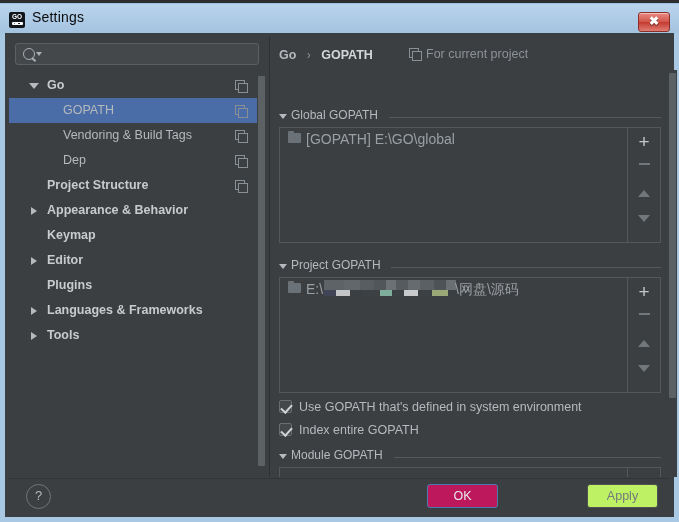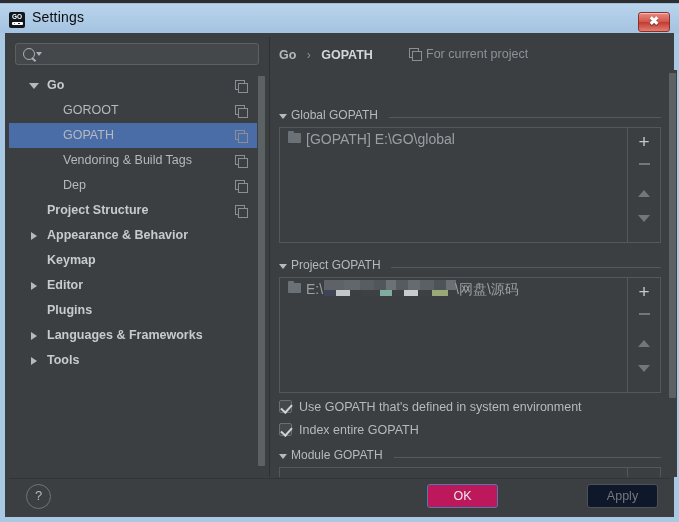--- a/index.html
+++ b/index.html
@@ -229,21 +229,21 @@
     border:1px solid #6f7478;color:#b6b9bd;font-size:13px;line-height:22px;text-align:center;
     cursor:pointer;font-family:"Liberation Sans",sans-serif;
   }
   .btn{
     position:absolute;top:6px;height:24px;line-height:23px;text-align:center;
     border-radius:3px;font-size:12.5px;cursor:pointer;box-sizing:border-box;
     font-family:"Liberation Sans",sans-serif;
   }
   #okbtn{left:418px;width:71px;background:#be185d;border:1px solid #4c7bb0;color:#e8eaec;}
   #cancelbtn{left:498px;width:71px;background:#4c5052;border:1px solid #5e6264;color:#c6cace;}
-  #applybtn{left:578px;width:71px;background:#0f172a;border:1px solid #4e5254;color:#75797c;cursor:default;}
+  #applybtn{left:578px;width:71px;background:#bef264;border:1px solid #4e5254;color:#75797c;cursor:default;}
 </style>
 </head>
 <body>
 
 <div id="frame">
 
   <div id="titlebar">
     <div id="goicon">
       <div class="g1">GO</div>
         <div class="g2"></div>
@@ -264,27 +264,20 @@
         <div class="mag"></div>
         <div class="maghandle"></div>
         <div class="carr"></div>
         <input type="text" placeholder="" style="">
       </div>
 
       <div id="tree">
           <div class="trow lvl0">
             <span class="arrow open"></span>
             <span class="lbl">Go</span>
-            <span class="copyicon">
-              <i class="bk"></i>
-              <i class="fr"></i>
-            </span>
-          </div>
-          <div class="trow lvl1">
-            <span class="lbl">GOROOT</span>
             <span class="copyicon">
               <i class="bk"></i>
               <i class="fr"></i>
             </span>
           </div>
           <div class="trow lvl1 sel">
             <span class="lbl">GOPATH</span>
             <span class="copyicon">
               <i class="bk"></i>
               <i class="fr"></i>

